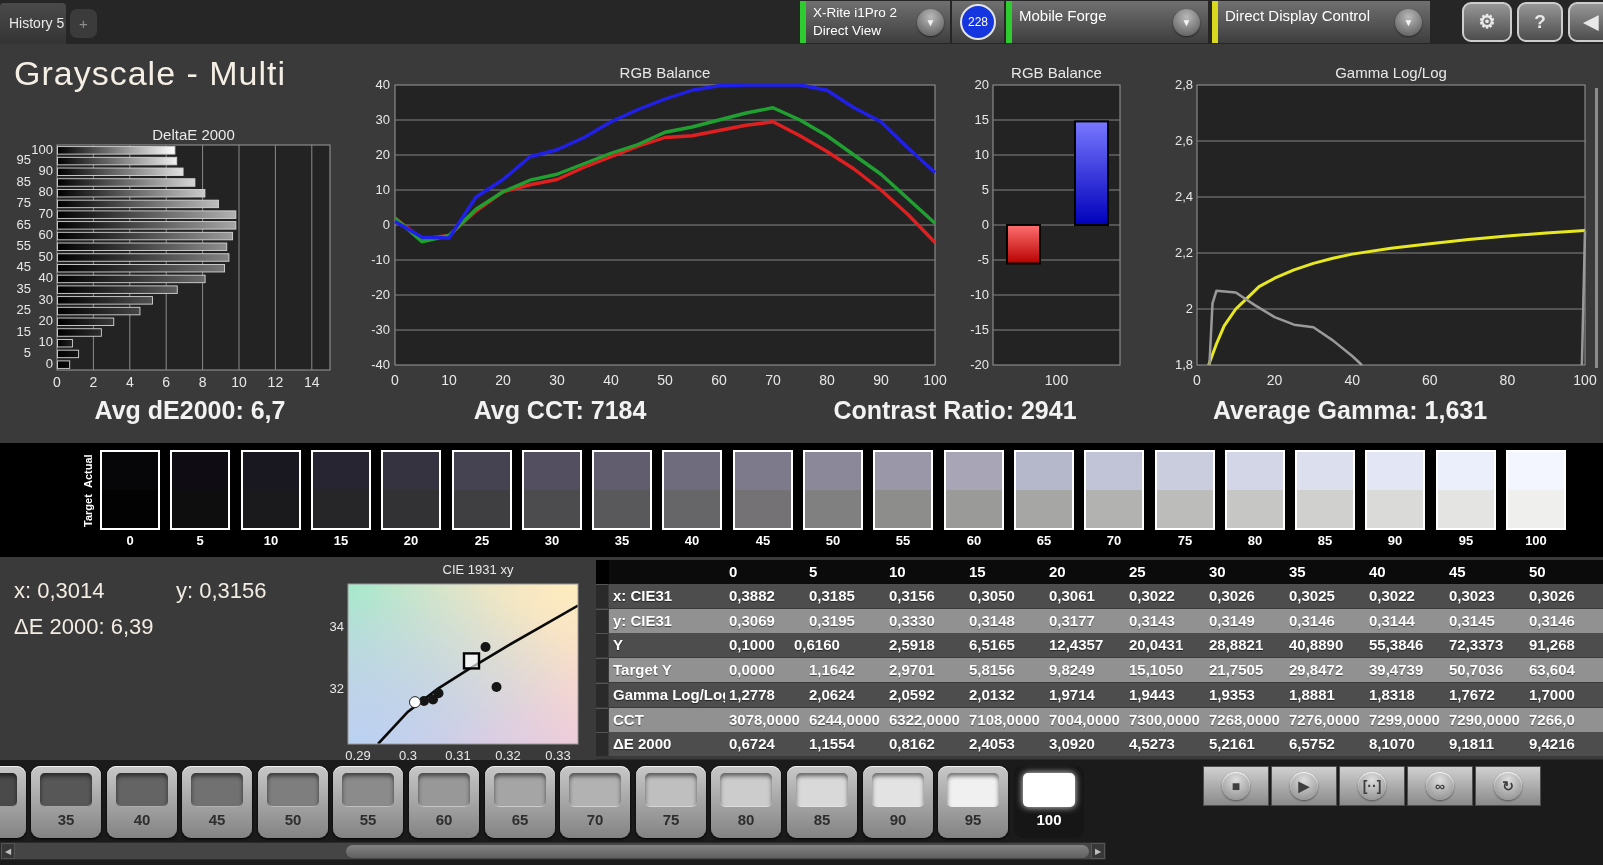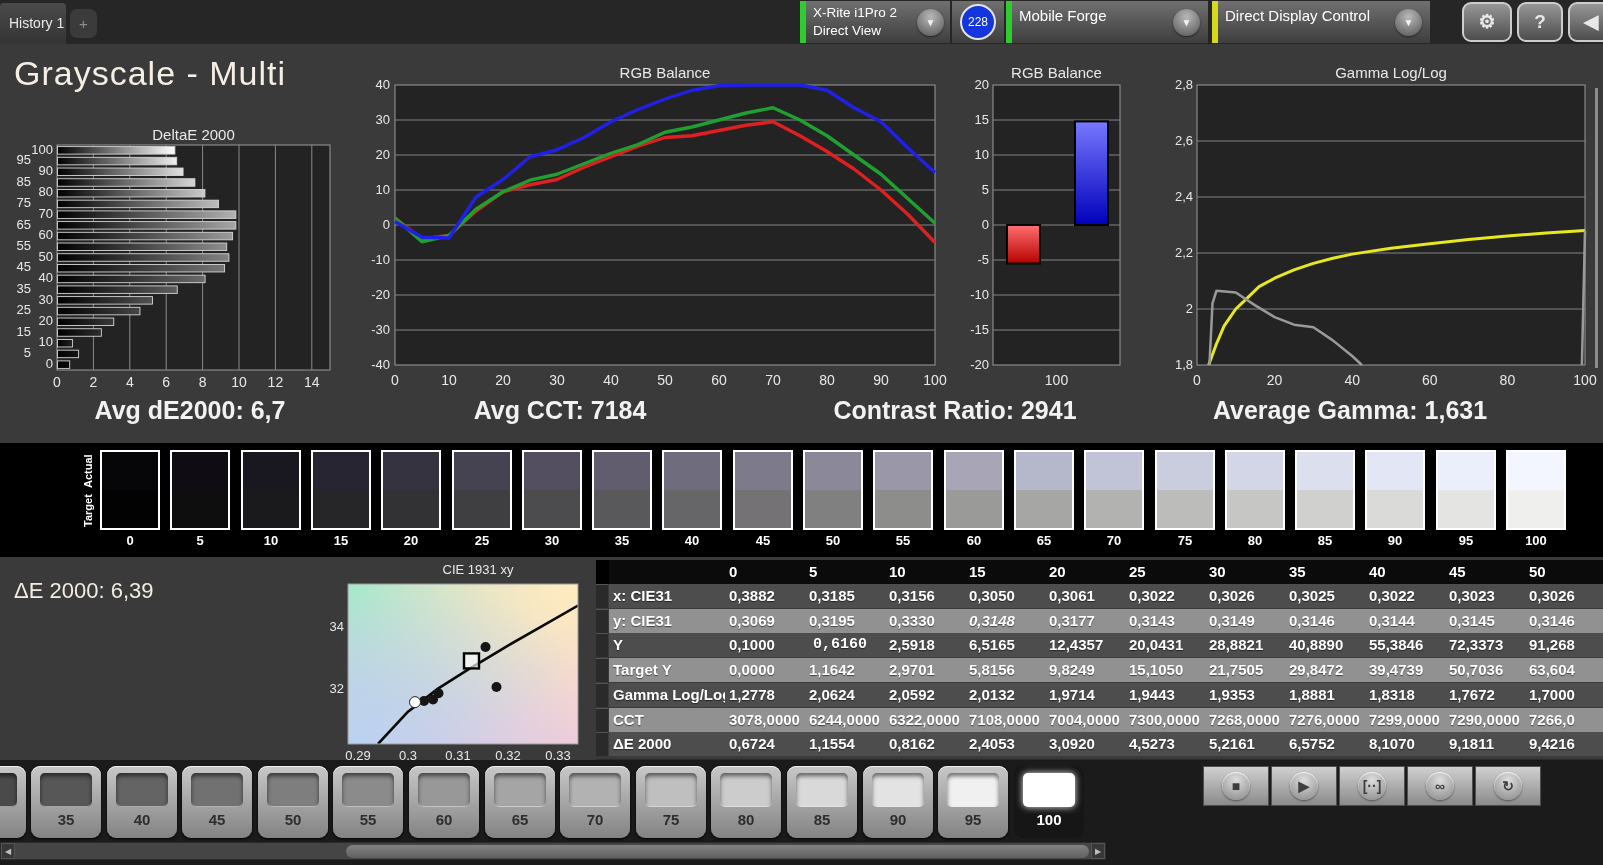--- a/index.html
+++ b/index.html
@@ -64,21 +64,21 @@
        box-sizing:border-box}
   .circ{width:28px;height:28px;border-radius:50%;background:radial-gradient(circle at 50% 28%,#dedede,#878787);
        box-shadow:inset 0 1px 1px rgba(255,255,255,.9),0 1px 2px rgba(0,0,0,.45);
        text-align:center;line-height:28px;color:#3e3e3e;font-weight:bold}
   .tbtn .circ{margin:5px auto 0 auto;font-size:14px}
 </style>
 </head>
 <body>
 
 <div class="topbar">
-  <div class="tab">History 1</div>
+  <div class="tab">History 5</div>
   <div class="addtab">+</div>
 
   <div class="ddpanel" style="left:800px;width:150px">
     <div class="stripe" style="background:#2ecc2e"></div>
     <div class="ddtext" style="top:4px">X-Rite i1Pro 2</div>
     <div class="ddtext" style="top:22px">Direct View</div>
     <div class="ddarrow" style="right:6px">
         <span>▼</span>
       </div>
   </div>
@@ -464,20 +464,21 @@
     </div>
     <div class="swatch-label" style="left: 1431px;">95</div>
     <div class="swatch" style="left: 1506px;">
       <div style="background: rgb(243, 246, 255);"></div>
       <div style="background: rgb(239, 239, 237);"></div>
     </div>
     <div class="swatch-label" style="left: 1501px;">100</div>
   </div>
 
 <div class="cur">
+  <div class="row"><span class="c1">x: 0,3014</span><span>y: 0,3156</span></div>
   <div class="row"><span class="c1">ΔE 2000: 6,39</span></div>
 </div>
 
 <div class="cie" id="chart-cie"><svg width="264" height="202">
       <defs>
         <radialGradient id="gTL" cx="0%" cy="0%" r="115%">
           <stop offset="0" stop-color="#90eec6" stop-opacity="1"></stop>
           <stop offset="1" stop-color="#90eec6" stop-opacity="0"></stop>
         </radialGradient>
         <radialGradient id="gTR" cx="100%" cy="0%" r="115%">
@@ -544,33 +545,33 @@
     <div class="tcell" style="left: 693px; top: 26px; width: 78px;">0,3025</div>
     <div class="tcell" style="left: 773px; top: 26px; width: 78px;">0,3022</div>
     <div class="tcell" style="left: 853px; top: 26px; width: 78px;">0,3023</div>
     <div class="tcell" style="left: 933px; top: 26px; width: 78px;">0,3026</div>
     <div style="position: absolute; left: 0px; top: 50.7px; width: 12px; height: 24px; background: rgb(42, 42, 42); border-top: 1px solid rgb(85, 85, 85); box-sizing: border-box;"></div>
     <div style="position: absolute; left: 13px; top: 50.7px; width: 994px; height: 24px; background: rgb(145, 145, 145);"></div>
     <div class="tcell" style="left: 17px; top: 50.7px; width: 112px;">y: CIE31</div>
     <div class="tcell" style="left: 133px; top: 50.7px; width: 78px;">0,3069</div>
     <div class="tcell" style="left: 213px; top: 50.7px; width: 78px;">0,3195</div>
     <div class="tcell" style="left: 293px; top: 50.7px; width: 78px;">0,3330</div>
-    <div class="tcell" style="left: 373px; top: 50.7px; width: 78px; font-style: italic;">0,3148</div>
+    <div class="tcell" style="left: 373px; top: 50.7px; width: 78px;">0,3148</div>
     <div class="tcell" style="left: 453px; top: 50.7px; width: 78px;">0,3177</div>
     <div class="tcell" style="left: 533px; top: 50.7px; width: 78px;">0,3143</div>
     <div class="tcell" style="left: 613px; top: 50.7px; width: 78px;">0,3149</div>
     <div class="tcell" style="left: 693px; top: 50.7px; width: 78px;">0,3146</div>
     <div class="tcell" style="left: 773px; top: 50.7px; width: 78px;">0,3144</div>
     <div class="tcell" style="left: 853px; top: 50.7px; width: 78px;">0,3145</div>
     <div class="tcell" style="left: 933px; top: 50.7px; width: 78px;">0,3146</div>
     <div style="position: absolute; left: 0px; top: 75.4px; width: 12px; height: 24px; background: rgb(42, 42, 42); border-top: 1px solid rgb(85, 85, 85); box-sizing: border-box;"></div>
     <div style="position: absolute; left: 13px; top: 75.4px; width: 994px; height: 24px; background: rgb(77, 77, 77);"></div>
     <div class="tcell" style="left: 17px; top: 75.4px; width: 112px;">Y</div>
     <div class="tcell" style="left: 133px; top: 75.4px; width: 78px;">0,1000</div>
-    <div class="tcell" style="left: 217px; top: 75.4px; width: 78px; font-family: Liberation Mono, monospace;">0,6160</div>
+    <div class="tcell" style="left: 198px; top: 75.4px; width: 78px;">0,6160</div>
     <div class="tcell" style="left: 293px; top: 75.4px; width: 78px;">2,5918</div>
     <div class="tcell" style="left: 373px; top: 75.4px; width: 78px;">6,5165</div>
     <div class="tcell" style="left: 453px; top: 75.4px; width: 78px;">12,4357</div>
     <div class="tcell" style="left: 533px; top: 75.4px; width: 78px;">20,0431</div>
     <div class="tcell" style="left: 613px; top: 75.4px; width: 78px;">28,8821</div>
     <div class="tcell" style="left: 693px; top: 75.4px; width: 78px;">40,8890</div>
     <div class="tcell" style="left: 773px; top: 75.4px; width: 78px;">55,3846</div>
     <div class="tcell" style="left: 853px; top: 75.4px; width: 78px;">72,3373</div>
     <div class="tcell" style="left: 933px; top: 75.4px; width: 78px;">91,268</div>
     <div style="position: absolute; left: 0px; top: 100.1px; width: 12px; height: 24px; background: rgb(42, 42, 42); border-top: 1px solid rgb(85, 85, 85); box-sizing: border-box;"></div>

